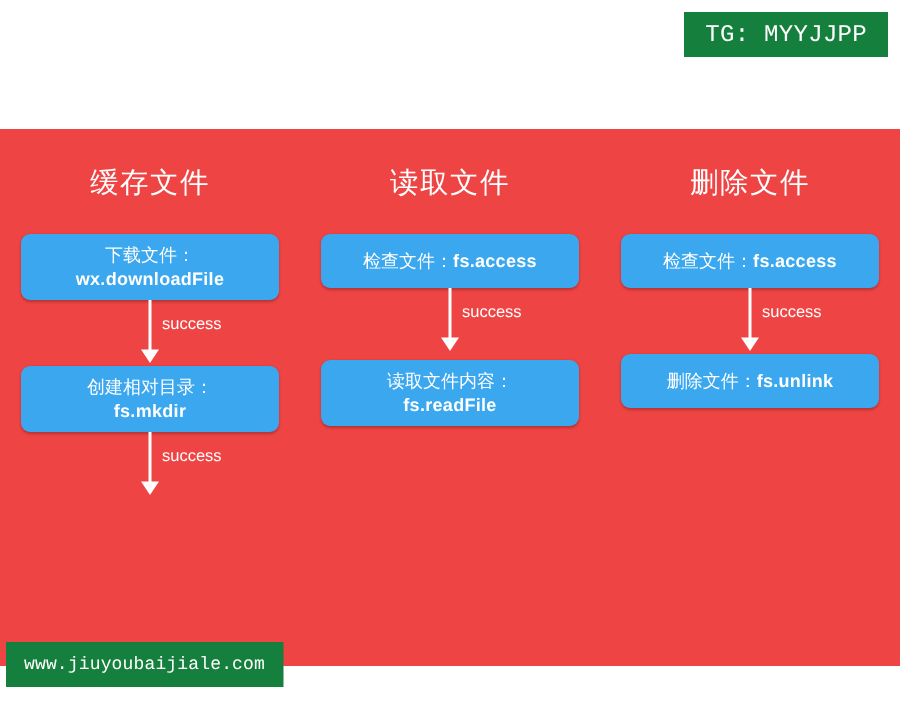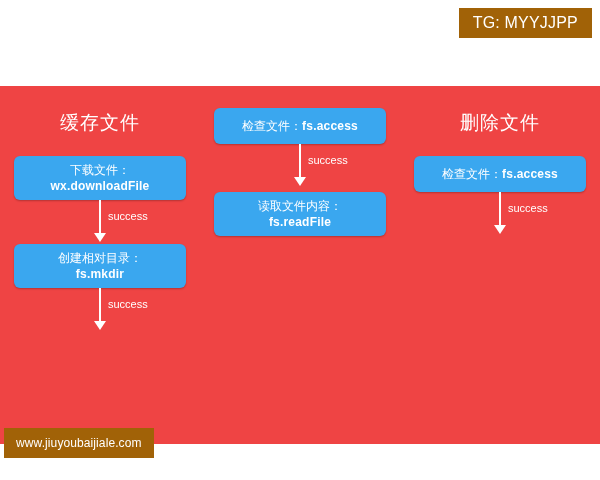--- a/index.html
+++ b/index.html
@@ -11,23 +11,23 @@
     height: 480px;
     background: #ffffff;
     font-family: "Liberation Sans", "DejaVu Sans", sans-serif;
     overflow: hidden;
     position: relative;
   }
 
   
   .watermark {
     position: absolute;
-    background: #a16207;
-    color: #ffffff;
-    font-family: Liberation Sans, sans-serif;
+    background: #15803d;
+    color: #ffffff;
+    font-family: Liberation Mono, monospace;
     font-weight: 400;
     white-space: nowrap;
     display: flex;
     align-items: center;
     justify-content: center;
   }
   #wm-top {
     right: 8px;
     top: 8px;
     height: 30px;
@@ -193,20 +193,21 @@
         <div class="connector-line"></div>
         <div class="connector-arrow"></div>
         <div class="connector-label">success</div>
       </div>
 
 
       <div class="spacer"></div>
     </div>
 
     <div class="column">
+      <div class="column-title">读取文件</div>
 
       <div class="node-slot first">
         <div class="node">
           <span class="node-text"><span>检查文件：</span><span class="node-api">fs.access</span></span>
         </div>
       </div>
 
       <div class="connector">
         <div class="connector-line"></div>
         <div class="connector-arrow"></div>
@@ -230,20 +231,25 @@
           <span class="node-text"><span>检查文件：</span><span class="node-api">fs.access</span></span>
         </div>
       </div>
 
       <div class="connector">
         <div class="connector-line"></div>
         <div class="connector-arrow"></div>
         <div class="connector-label">success</div>
       </div>
 
+      <div class="node-slot" style="margin-top:0">
+        <div class="node">
+          <span class="node-text"><span>删除文件：</span><span class="node-api">fs.unlink</span></span>
+        </div>
+      </div>
 
       <div class="spacer"></div>
     </div>
 
   </div>
 </div>
 
 <div id="wm-bottom" class="watermark">www.jiuyoubaijiale.com</div>
 
 </body></html>

